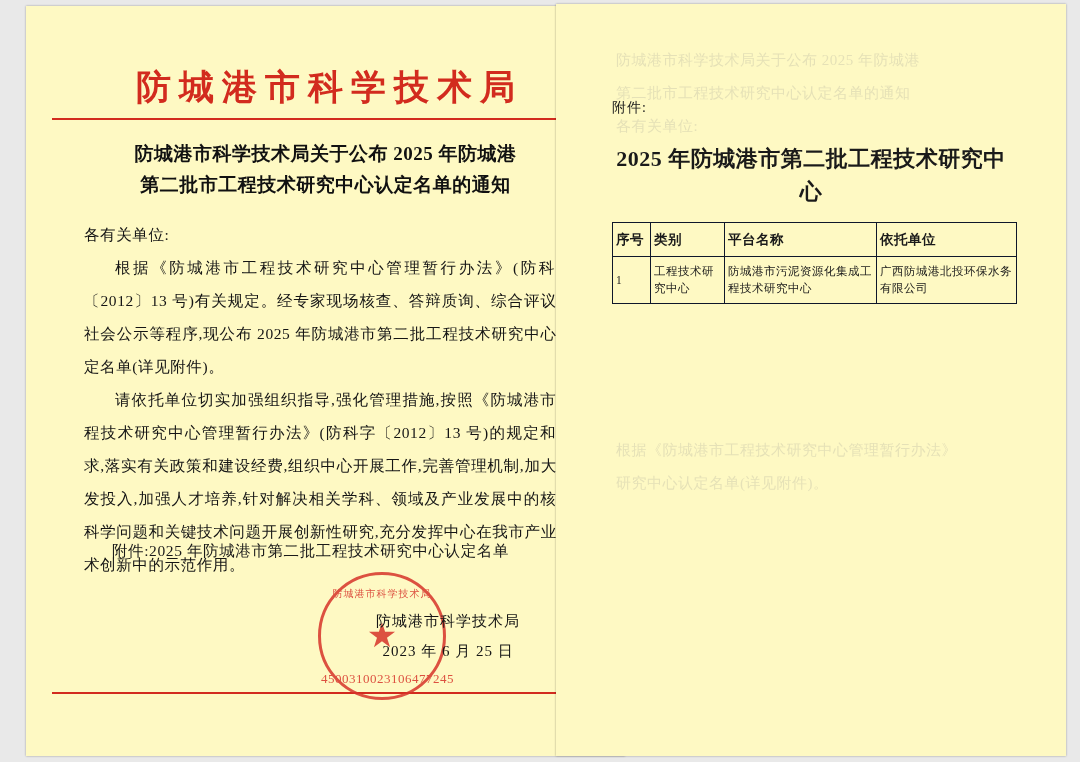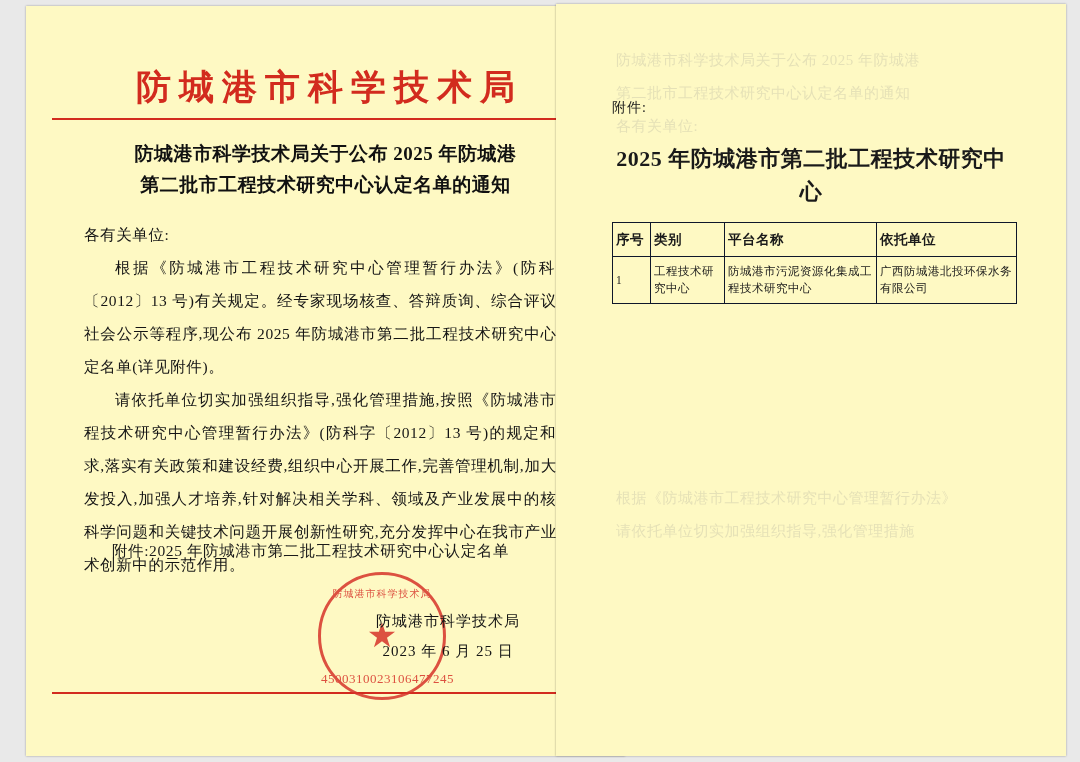--- a/index.html
+++ b/index.html
@@ -194,21 +194,21 @@
     left: 60px;
     right: 48px;
     color: rgba(140,140,140,0.22);
     font-size: 15px;
     line-height: 33px;
     letter-spacing: 0.5px;
     pointer-events: none;
     user-select: none;
   }
   .ghost.g1 { top: 40px; }
-  .ghost.g2 { top: 430px; margin-top: 48px; }
+  .ghost.g2 { top: 430px; }
   .ghost span { display: block; }
 </style>
 </head>
 <body>
 
 <div class="page-wrap">
 
   <div class="sheet sheet-left">
 
     <div class="gov-title">防城港市科学技术局</div>
@@ -275,17 +275,17 @@
           <td>1</td>
           <td>工程技术研究中心</td>
           <td>防城港市污泥资源化集成工程技术研究中心</td>
           <td>广西防城港北投环保水务有限公司</td>
         </tr>
       </tbody>
     </table>
 
     <div class="ghost g2">
       <span>根据《防城港市工程技术研究中心管理暂行办法》</span>
-      <span>请依托单位切实加强组织指导,强化管理措施</span>
+      <span>研究中心认定名单(详见附件)。</span>
     </div>
   </div>
 
 </div>
 
 </body></html>

